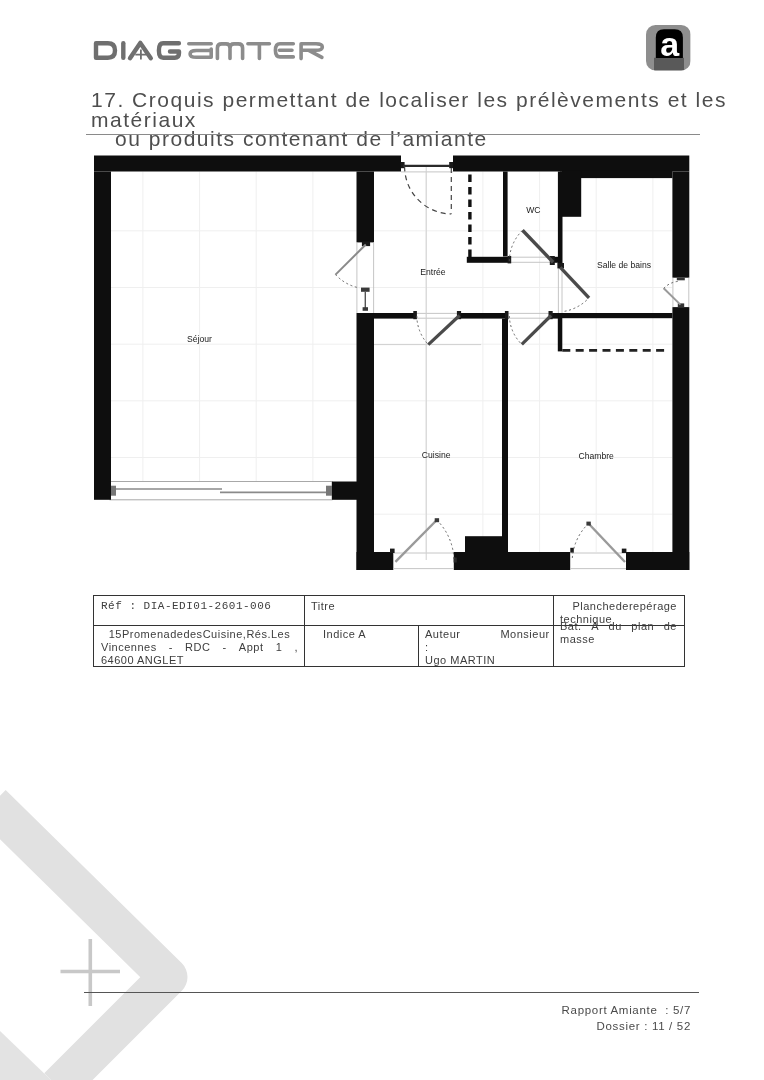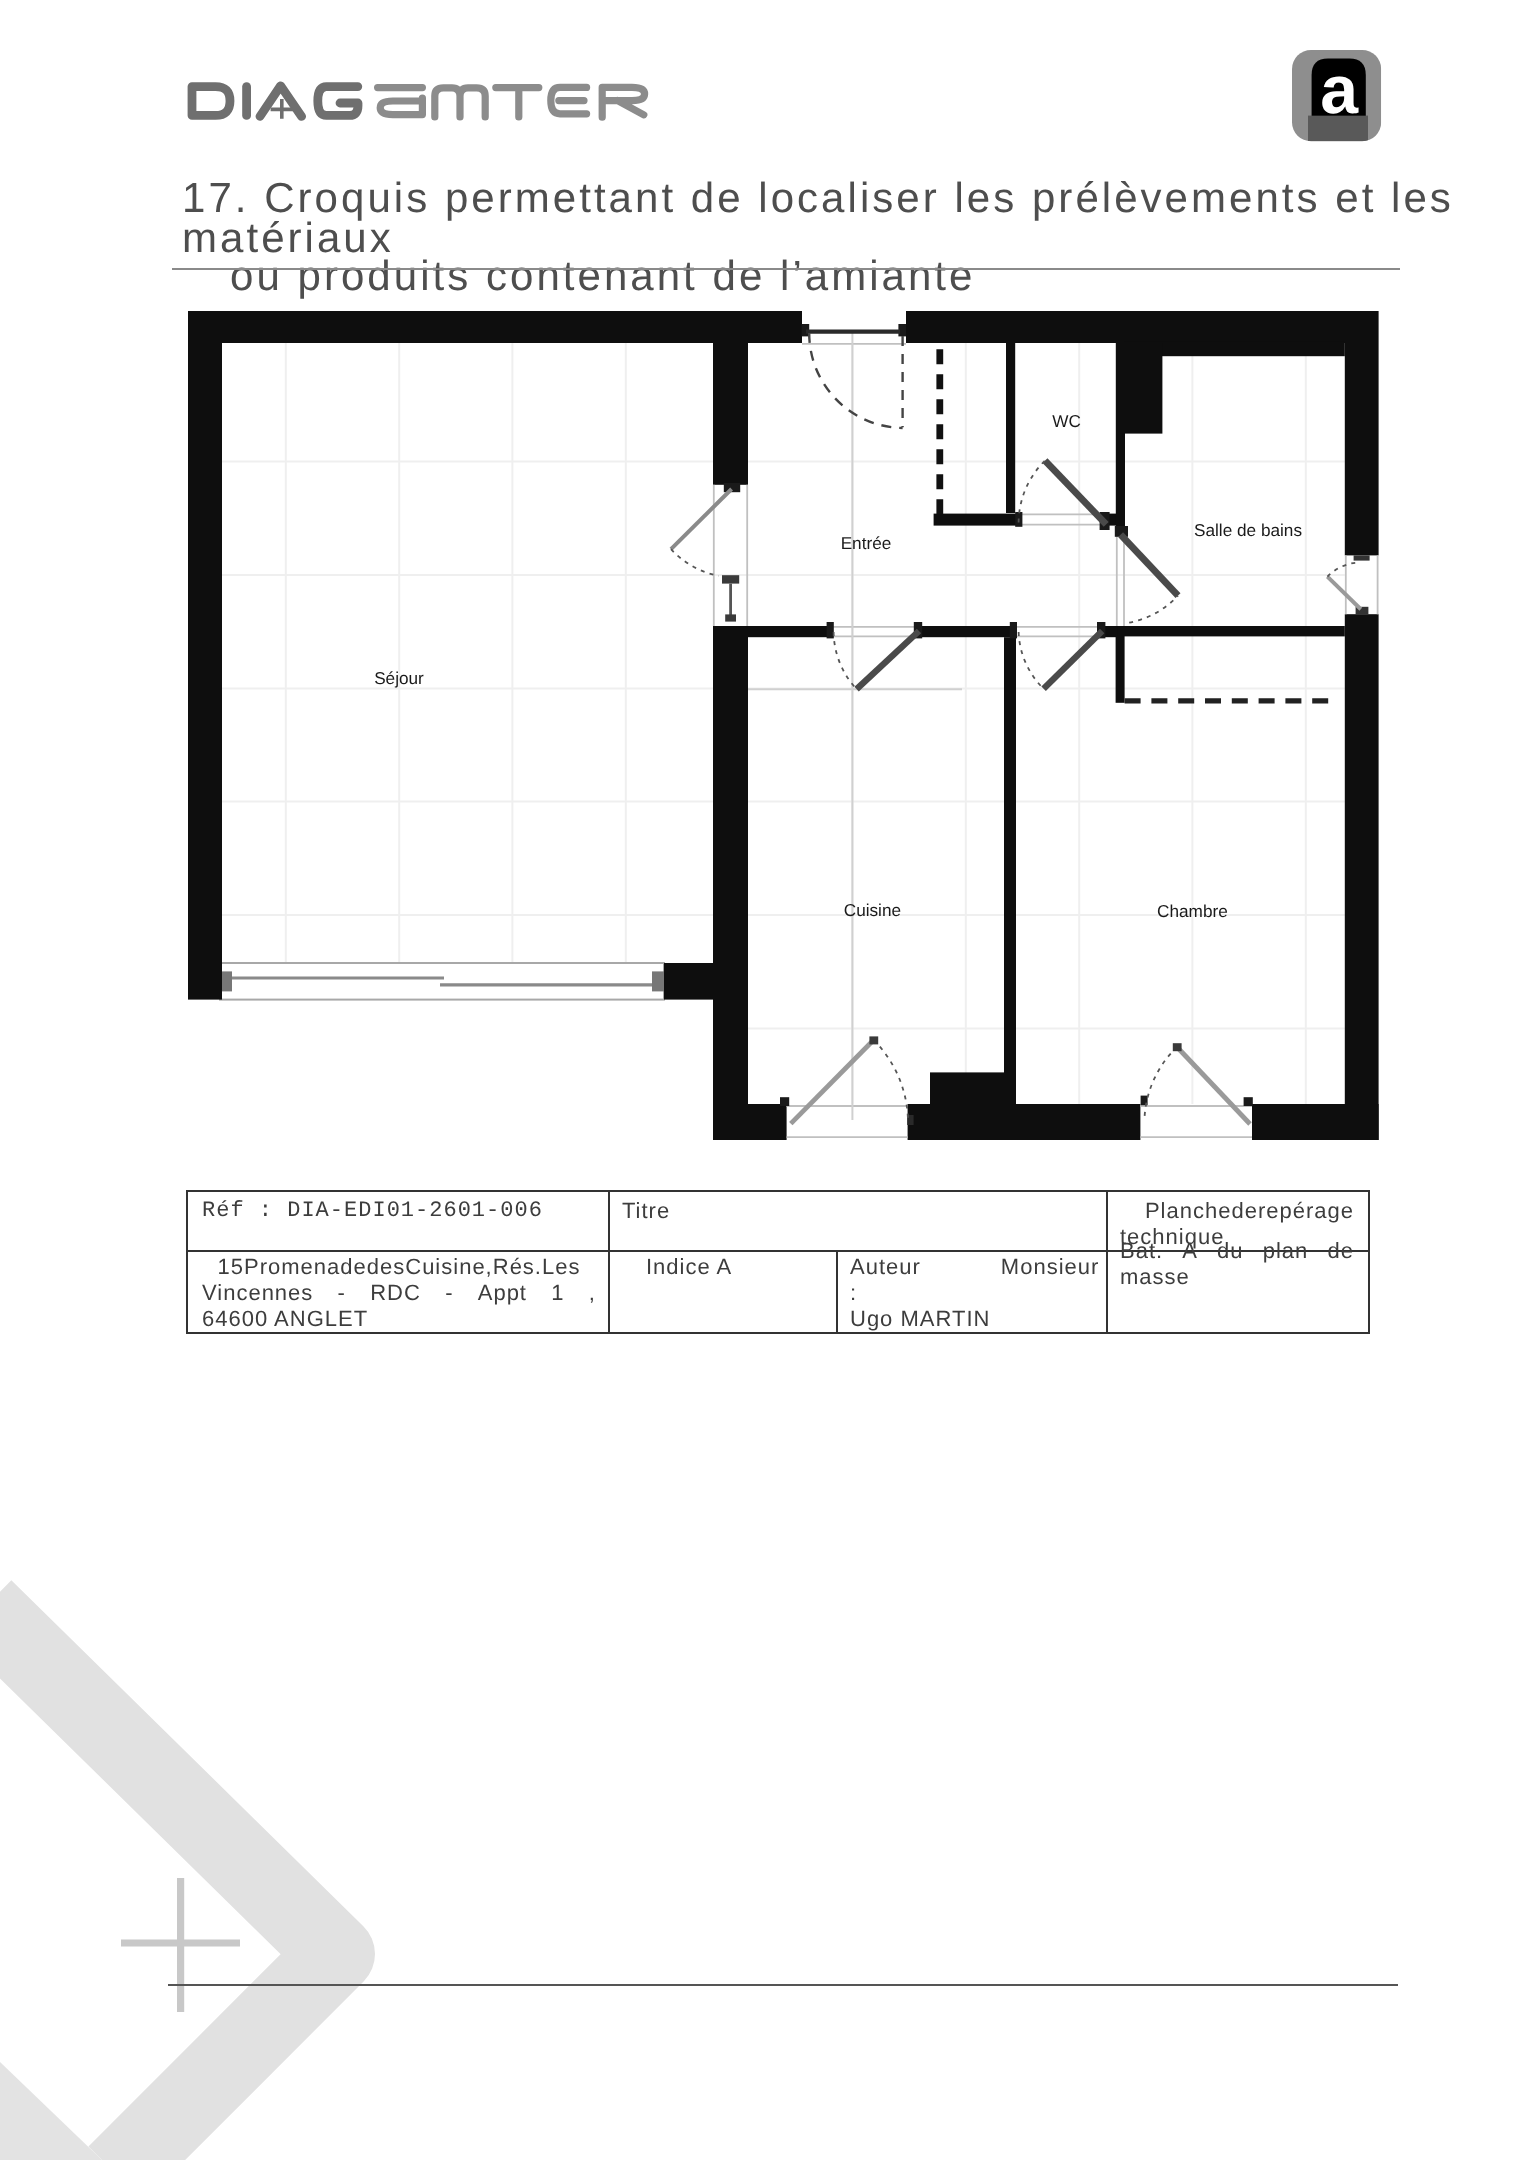--- a/index.html
+++ b/index.html
@@ -305,14 +305,15 @@
             <span>de</span>
           </div>
       <div>masse</div>
     </div>
   </div>
 </div>
 
 <div class="abs" style="left:84px;top:992px;width:615px;height:1px;background:#555;"></div>
 
 
+<div class="abs" style="left:441px;top:1002px;width:250px;font-size:11.5px;letter-spacing:0.68px;line-height:16px;color:#4a4a4a;text-align:right;">Rapport Amiante&nbsp; : 5/7<br>Dossier : 11 / 52</div>
 
 </div>
 
 </body></html>

